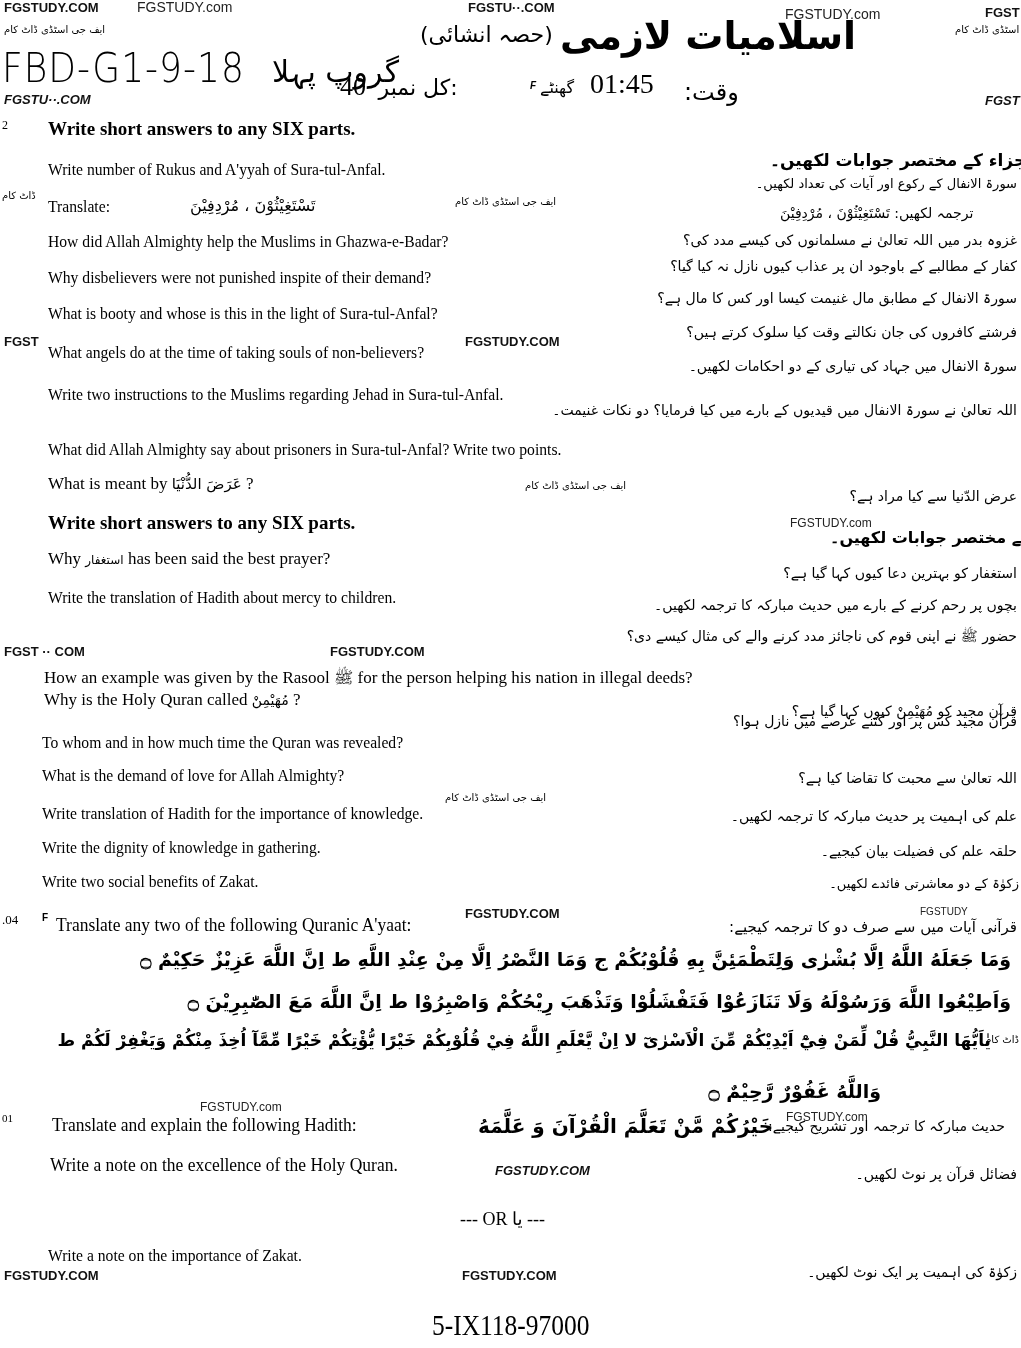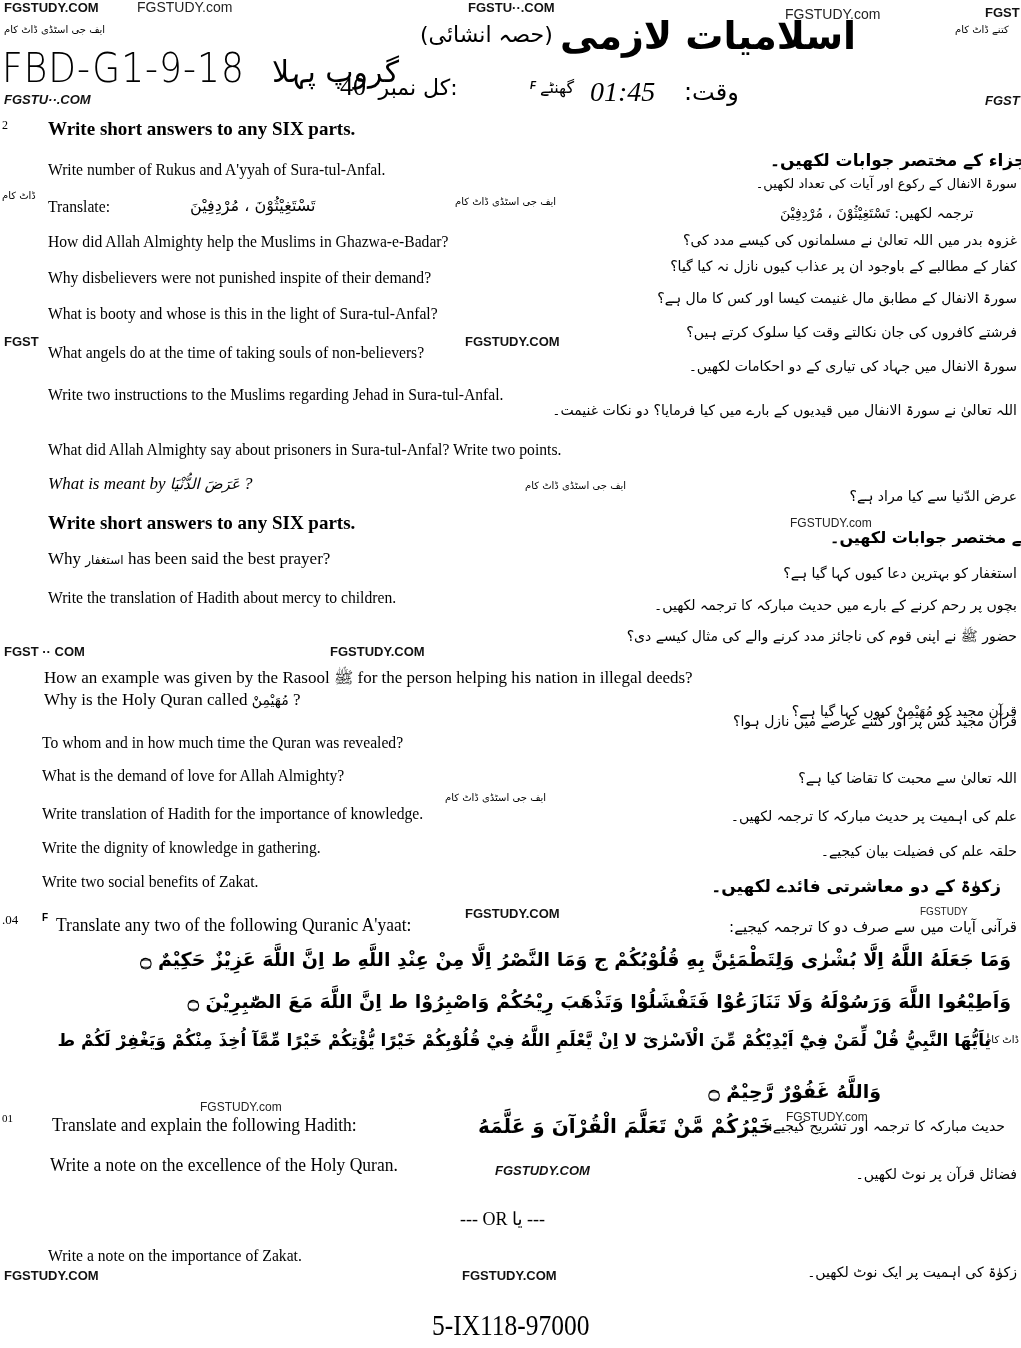--- a/index.html
+++ b/index.html
@@ -19,35 +19,35 @@
 </style>
 </head>
 <body>
 
 <div class="abs wm" style="left:4px;top:0px;">FGSTUDY.COM</div>
 <div class="abs wm-light" style="left:137px;top:-1px;">FGSTUDY.com</div>
 <div class="abs wm" style="left:468px;top:0px;">FGSTU··.COM</div>
 <div class="abs wm-light" style="left:785px;top:6px;">FGSTUDY.com</div>
 <div class="abs wm" style="left:985px;top:5px;">FGST</div>
 <div class="abs ur ur-sm" style="left:4px;top:24px;">ایف جی اسٹڈی ڈاٹ کام</div>
-<div class="abs ur ur-sm" style="left:955px;top:24px;">کتنے ڈاٹ کام</div>
+<div class="abs ur ur-sm" style="left:955px;top:24px;">اسٹڈی ڈاٹ کام</div>
 <div class="abs wm wm-ital" style="left:4px;top:92px;">FGSTU··.COM</div>
 <div class="abs wm wm-ital" style="left:985px;top:93px;">FGST</div>
 
 <div class="abs hand" style="left:2px;top:44px;">FBD-G1-9-18</div>
 <div class="abs ur title-ur" style="left:560px;top:14px;">اسلامیات لازمی</div>
 <div class="abs ur" style="left:420px;top:22px;font-size:22px;">(حصہ انشائی)</div>
 <div class="abs ur" style="left:272px;top:16px;font-size:30px;margin-top:38px;">گروپ پہلا</div>
 <div class="abs" style="left:340px;top:72px;font-size:26px;">
   <span>40</span>
   <span class="ur" style="font-size:22px;margin-left:6px;">کل نمبر:</span>
 </div>
 <div class="abs" style="left:530px;top:80px;font-family:'Liberation Sans',sans-serif;font-size:10px;font-weight:bold;font-style:italic;">F</div>
 <div class="abs ur" style="left:540px;top:78px;font-size:16px;">گھنٹے</div>
-<div class="abs" style="left:590px;top:76px;font-size:28px;font-style:italic;">01:45</div>
+<div class="abs" style="left:590px;top:68px;font-size:28px;">01:45</div>
 <div class="abs ur" style="left:684px;top:78px;font-size:24px;">وقت:</div>
 
 <div class="abs" style="left:2px;top:118px;font-size:12px;">2</div>
 <div class="abs head" style="left:48px;top:118px;">Write short answers to any SIX parts.</div>
 <div class="abs ur" style="left:770px;top:150px;font-size:17px;font-weight:bold;">چھ اجزاء کے مختصر جوابات لکھیں۔</div>
 
 <div class="abs q" style="left:48px;top:160px;">Write number of Rukus and A'yyah of Sura-tul-Anfal.</div>
 <div class="abs ur" style="right:4px;top:176px;font-size:13px;">سورۃ الانفال کے رکوع اور آیات کی تعداد لکھیں۔</div>
 
 <div class="abs ur ur-sm" style="left:2px;top:190px;">ڈاٹ کام</div>
@@ -72,21 +72,21 @@
 <div class="abs wm" style="left:465px;top:334px;">FGSTUDY.COM</div>
 <div class="abs q" style="left:48px;top:343px;">What angels do at the time of taking souls of non-believers?</div>
 <div class="abs ur" style="right:4px;top:324px;font-size:14px;">فرشتے کافروں کی جان نکالتے وقت کیا سلوک کرتے ہیں؟</div>
 
 <div class="abs q" style="left:48px;top:385px;">Write two instructions to the Muslims regarding Jehad in Sura-tul-Anfal.</div>
 <div class="abs ur" style="right:4px;top:358px;font-size:14px;">سورۃ الانفال میں جہاد کی تیاری کے دو احکامات لکھیں۔</div>
 
 <div class="abs ur" style="right:4px;top:402px;font-size:14px;">اللہ تعالیٰ نے سورۃ الانفال میں قیدیوں کے بارے میں کیا فرمایا؟ دو نکات غنیمت۔</div>
 <div class="abs q" style="left:48px;top:440px;">What did Allah Almighty say about prisoners in Sura-tul-Anfal?  Write two points.</div>
 
-<div class="abs" style="left:48px;top:474px;font-size:17px;font-style:italic;">
+<div class="abs" style="left:48px;top:474px;font-size:17px;">
   <span>What is meant by</span>
   <span class="ur" style="font-size:15px;">عَرَضَ الدُّنْيَا</span>
   <span>?</span>
 </div>
 <div class="abs ur ur-sm" style="left:525px;top:480px;">ایف جی اسٹڈی ڈاٹ کام</div>
 <div class="abs ur" style="right:4px;top:488px;font-size:14px;">عرض الدّنیا سے کیا مراد ہے؟</div>
 
 <div class="abs head" style="left:48px;top:512px;">Write short answers to any SIX parts.</div>
 <div class="abs wm-light" style="left:790px;top:516px;font-size:12px;">FGSTUDY.com</div>
 <div class="abs ur" style="left:830px;top:528px;font-size:16px;font-weight:bold;">چھ اجزاء کے مختصر جوابات لکھیں۔</div>
@@ -124,21 +124,21 @@
 <div class="abs ur" style="right:4px;top:770px;font-size:14px;">اللہ تعالیٰ سے محبت کا تقاضا کیا ہے؟</div>
 
 <div class="abs ur ur-sm" style="left:445px;top:792px;">ایف جی اسٹڈی ڈاٹ کام</div>
 <div class="abs q" style="left:42px;top:804px;">Write translation of Hadith for the importance of knowledge.</div>
 <div class="abs ur" style="right:4px;top:808px;font-size:14px;">علم کی اہمیت پر حدیث مبارکہ کا ترجمہ لکھیں۔</div>
 
 <div class="abs q" style="left:42px;top:838px;">Write the dignity of knowledge in gathering.</div>
 <div class="abs ur" style="right:4px;top:843px;font-size:14px;">حلقہ علم کی فضیلت بیان کیجیے۔</div>
 
 <div class="abs q" style="left:42px;top:872px;">Write two social benefits of Zakat.</div>
-<div class="abs ur" style="right:20px;top:876px;font-size:17px;font-weight:bold;">زکوٰۃ کے دو معاشرتی فائدے لکھیں۔</div>
+<div class="abs ur" style="right:2px;top:876px;font-size:13px;">زکوٰۃ کے دو معاشرتی فائدے لکھیں۔</div>
 
 <div class="abs wm" style="left:465px;top:906px;">FGSTUDY.COM</div>
 <div class="abs wm-light" style="left:920px;top:906px;font-size:10px;">FGSTUDY</div>
 <div class="abs" style="left:2px;top:912px;font-size:13px;">.04</div>
 <div class="abs" style="left:42px;top:912px;font-family:'Liberation Sans',sans-serif;font-size:10px;font-weight:bold;">F</div>
 <div class="abs q" style="left:56px;top:914px;font-size:19px;">Translate any two of the following Quranic A'yaat:</div>
 <div class="abs ur" style="right:4px;top:918px;font-size:15px;">قرآنی آیات میں سے صرف دو کا ترجمہ کیجیے:</div>
 
 <div class="abs ayah" style="right:10px;top:948px;">وَمَا جَعَلَهُ اللَّهُ اِلَّا بُشْرٰى وَلِتَطْمَئِنَّ بِهِ قُلُوْبُكُمْ ج وَمَا النَّصْرُ اِلَّا مِنْ عِنْدِ اللَّهِ ط اِنَّ اللَّهَ عَزِيْزٌ حَكِيْمٌ ۝</div>
 <div class="abs ayah" style="right:10px;top:990px;">وَاَطِيْعُوا اللَّهَ وَرَسُوْلَهُ وَلَا تَنَازَعُوْا فَتَفْشَلُوْا وَتَذْهَبَ رِيْحُكُمْ وَاصْبِرُوْا ط اِنَّ اللَّهَ مَعَ الصّٰبِرِيْنَ ۝</div>

